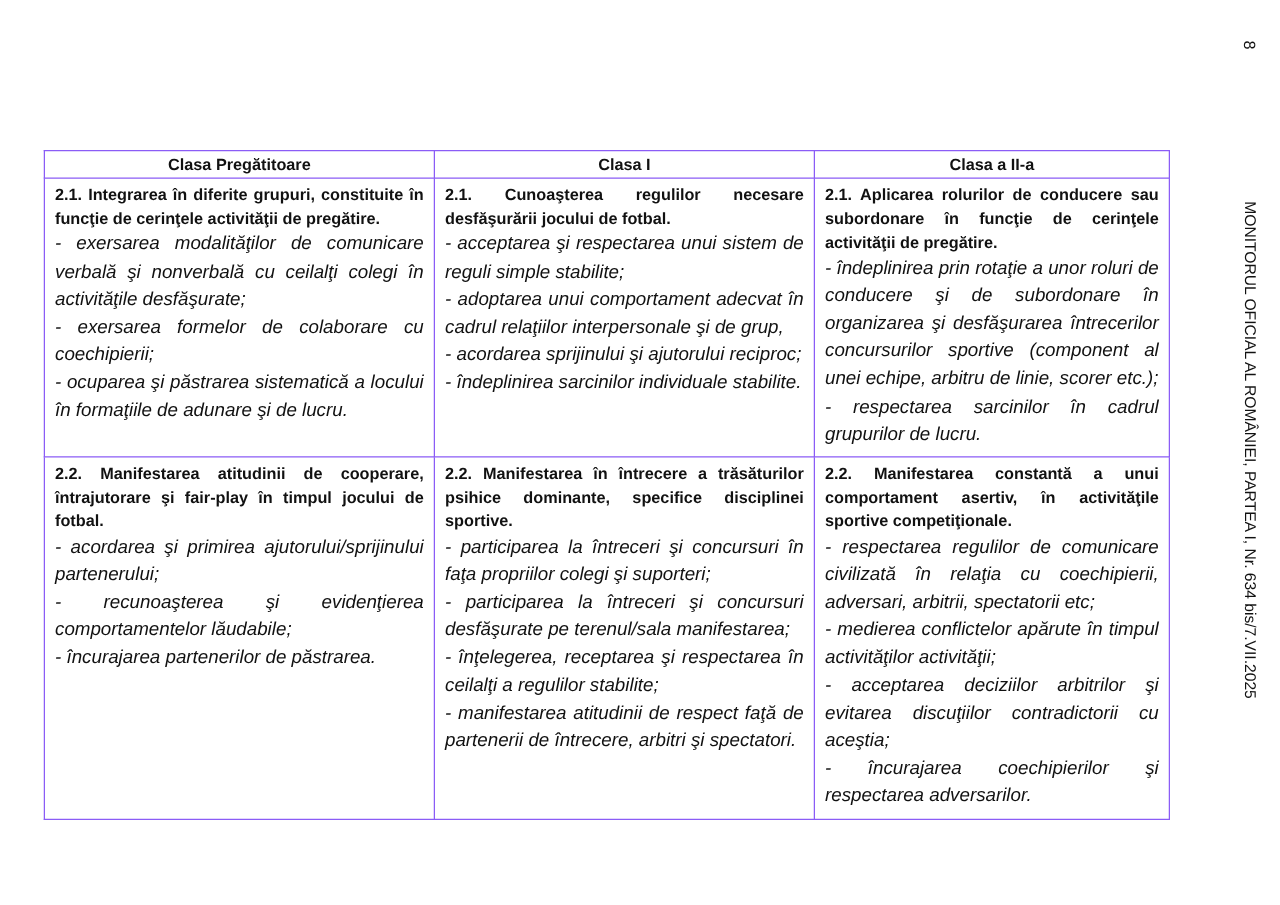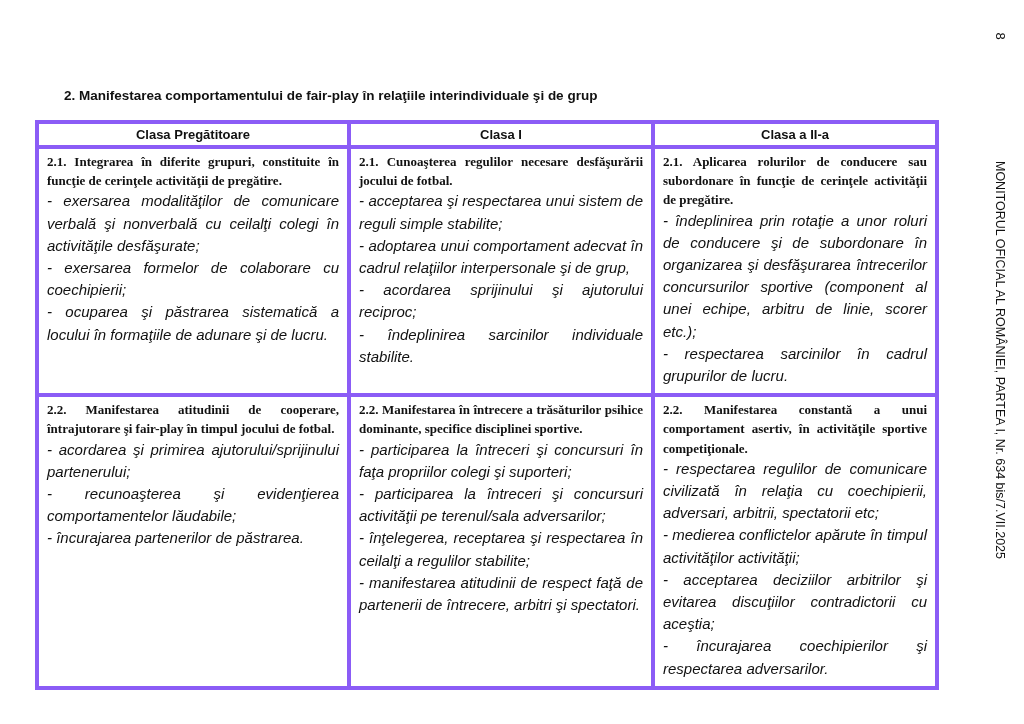--- a/index.html
+++ b/index.html
@@ -23,36 +23,35 @@
   table.curriculum {
     position:absolute;
     left:35px;
     top:120px;
     width:900px;
     border-collapse:collapse;
     table-layout:fixed;
   }
   table.curriculum th,
   table.curriculum td {
-    border:4px solid #8b5cf6;
+    border:1px solid #8b5cf6;
     vertical-align:top;
     padding:3px 8px 6px 8px;
   }
   table.curriculum th {
     font-size:13px;
     font-weight:bold;
     text-align:center;
     padding:3px 4px;
   }
   .cell-heading {
     font-weight:bold;
     font-size:13px;
     line-height:1.48;
     text-align:justify;
-    font-family:Liberation Serif, serif;
   }
   .cell-item {
     font-style:italic;
     font-size:15px;
     line-height:1.48;
     text-align:justify;
   }
   tbody tr:nth-child(1) td { height:170px; }
   tbody tr:nth-child(2) td { height:246px; }
   .side-text {
@@ -74,21 +73,20 @@
     font-size:13px;
     color:#111111;
   }
 </style>
 </head>
 <body>
 
 <div class="page">
   <div class="page-number">8</div>
   <div class="side-text">MONITORUL OFICIAL AL ROMÂNIEI, PARTEA I, Nr. 634 bis/7.VII.2025</div>
-  <div class="doc-title">2.  Manifestarea comportamentului de fair-play în relaţiile interindividuale şi de grup</div>
 
   <table class="curriculum">
     <colgroup>
       <col style="width:312px">
       <col style="width:304px">
       <col style="width:284px">
     </colgroup>
     <thead>
       <tr>
         <th>Clasa Pregătitoare</th>
@@ -120,21 +118,21 @@
         <tr>
           <td>
             <div class="cell-heading">2.2.  Manifestarea atitudinii de cooperare, întrajutorare şi fair-play în timpul jocului de fotbal.</div>
             <div class="cell-item">- acordarea şi primirea ajutorului/sprijinului partenerului;</div>
             <div class="cell-item">- recunoaşterea şi evidenţierea comportamentelor lăudabile;</div>
             <div class="cell-item">- încurajarea partenerilor de păstrarea.</div>
           </td>
           <td>
             <div class="cell-heading">2.2. Manifestarea în întrecere a trăsăturilor psihice dominante, specifice disciplinei sportive.</div>
             <div class="cell-item">- participarea la întreceri şi concursuri în faţa propriilor colegi şi suporteri;</div>
-            <div class="cell-item">- participarea la întreceri şi concursuri activităţii pe terenul/sala adversarilor;</div>
+            <div class="cell-item">- participarea la întreceri şi concursuri desfăşurate pe terenul/sala manifestarea;</div>
             <div class="cell-item">- înţelegerea, receptarea şi respectarea în ceilalţi a regulilor stabilite;</div>
             <div class="cell-item">- manifestarea atitudinii de respect faţă de partenerii de întrecere, arbitri şi spectatori.</div>
           </td>
           <td>
             <div class="cell-heading">2.2.  Manifestarea constantă a unui comportament asertiv, în activităţile sportive competiţionale.</div>
             <div class="cell-item">- respectarea regulilor de comunicare civilizată în relaţia cu coechipierii, adversari, arbitrii, spectatorii etc;</div>
             <div class="cell-item">- medierea conflictelor apărute în timpul activităţilor activităţii;</div>
             <div class="cell-item">- acceptarea deciziilor arbitrilor şi evitarea discuţiilor contradictorii cu aceştia;</div>
             <div class="cell-item">- încurajarea coechipierilor şi respectarea adversarilor.</div>
           </td>

